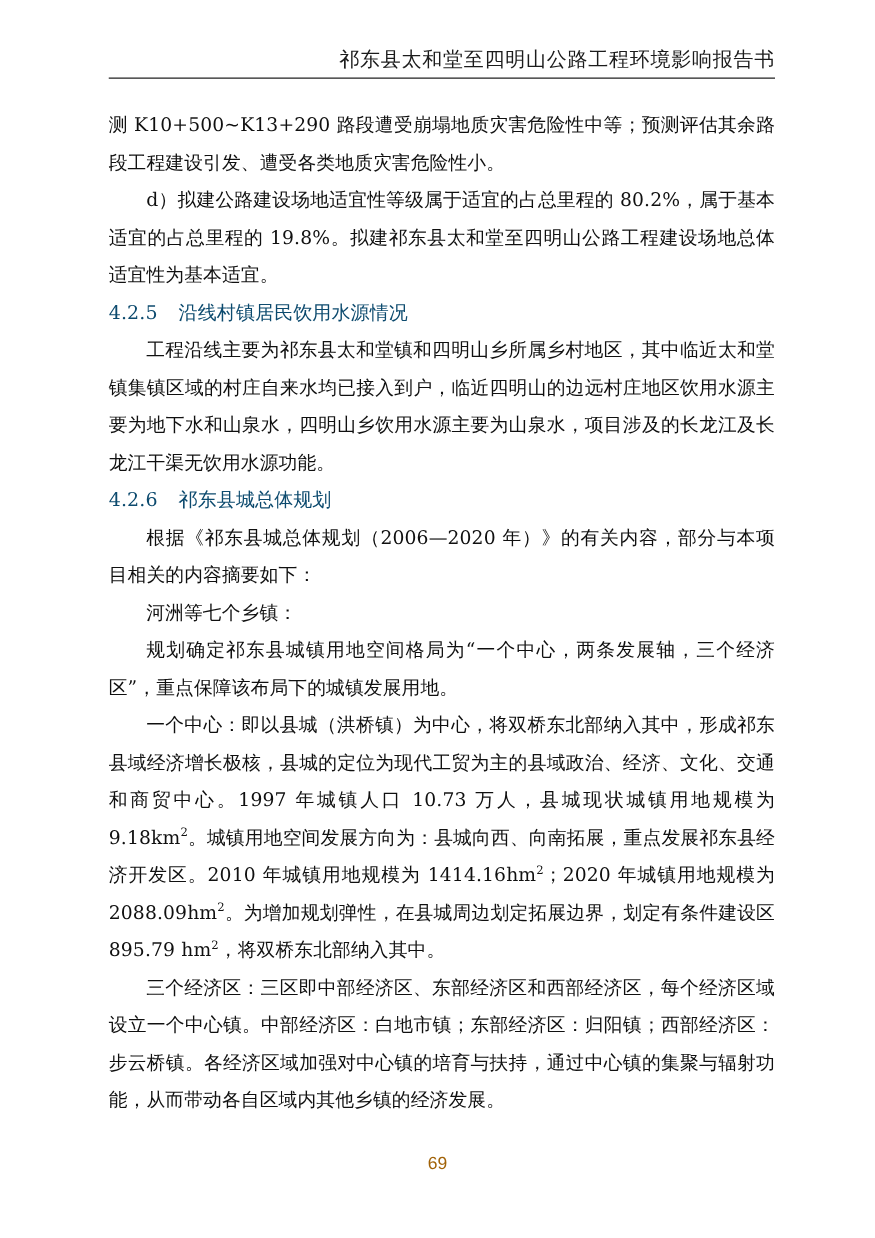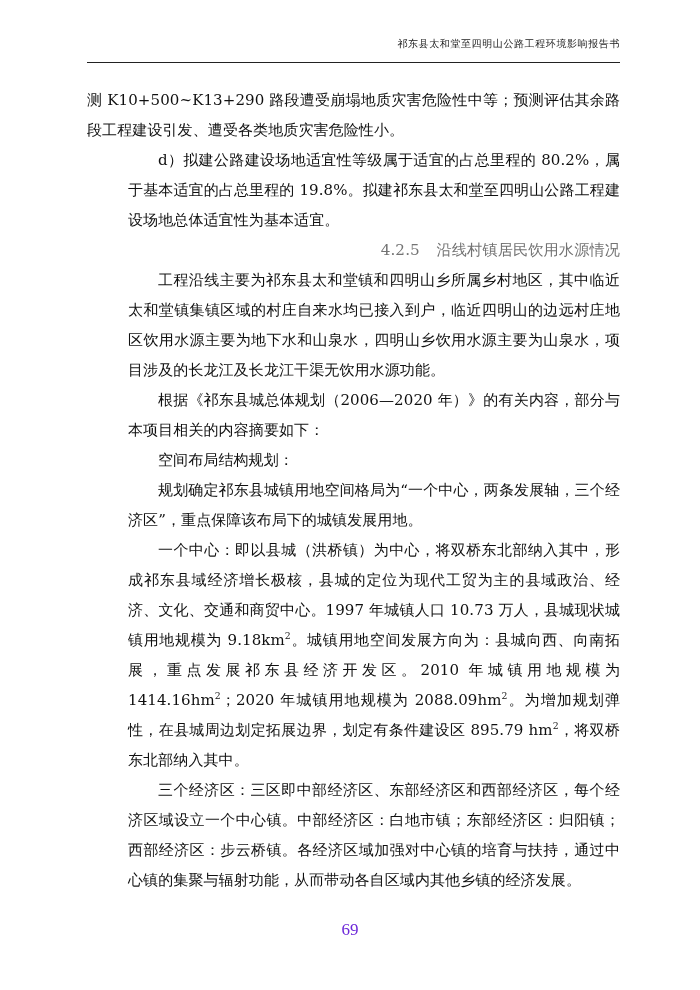--- a/index.html
+++ b/index.html
@@ -24,21 +24,21 @@
   .page-header {
     position: absolute;
     left: 87px;
     top: 38px;
     width: 533px;
   }
   .page-header .header-text {
     display: block;
     text-align: right;
     font-family: "DejaVu Serif", "Liberation Serif", serif;
-    font-size: 10px;
+    font-size: 16px;
     letter-spacing: 0.6px;
     color: #1b1b1b;
     line-height: 1.2;
     white-space: nowrap;
   }
   .header-rule {
     position: absolute;
     left: 87px;
     top: 62px;
     width: 533px;
@@ -57,30 +57,28 @@
     font-size: 15px;
     line-height: 30px;
     text-align: justify;
     text-justify: inter-ideograph;
     text-align-last: left;
     letter-spacing: 0.1px;
     color: #101010;
   }
   p.indent {
     text-indent: 2em;
-    margin-left: 41px;
   }
   h3.heading {
     margin: 0;
     font-size: 15.2px;
     line-height: 30px;
     font-weight: normal;
     letter-spacing: 0.1px;
-    color: #737373;
-    text-align: right;
+    color: #0c4a6e;
   }
   h3.heading .num {
     font-family: "DejaVu Serif", "Liberation Serif", serif;
   }
   h3.heading .sp {
     display: inline-block;
     width: 1.1em;
   }
   sup {
     font-size: 0.62em;
@@ -89,23 +87,23 @@
   }
   
   .page-footer {
     position: absolute;
     left: 0;
     top: 920px;
     width: 700px;
     text-align: center;
   }
   .page-footer .folio {
-    font-family: Liberation Serif, serif;
-    font-size: 17px;
-    color: #6d28d9;
+    font-family: Liberation Sans, sans-serif;
+    font-size: 14px;
+    color: #a16207;
   }
 </style>
 </head>
 <body>
 
 <div class="page">
 
   <div class="page-header">
     <span class="header-text">祁东县太和堂至四明山公路工程环境影响报告书</span>
   </div>
@@ -116,24 +114,27 @@
     <p class="para">测 K10+500~K13+290 路段遭受崩塌地质灾害危险性中等；预测评估其余路段工程建设引发、遭受各类地质灾害危险性小。</p>
 
     <p class="para indent">d）拟建公路建设场地适宜性等级属于适宜的占总里程的 80.2%，属于基本适宜的占总里程的 19.8%。拟建祁东县太和堂至四明山公路工程建设场地总体适宜性为基本适宜。</p>
 
     <h3 class="heading">
       <span class="num">4.2.5</span><span class="sp"></span><span>沿线村镇居民饮用水源情况</span>
     </h3>
 
     <p class="para indent">工程沿线主要为祁东县太和堂镇和四明山乡所属乡村地区，其中临近太和堂镇集镇区域的村庄自来水均已接入到户，临近四明山的边远村庄地区饮用水源主要为地下水和山泉水，四明山乡饮用水源主要为山泉水，项目涉及的长龙江及长龙江干渠无饮用水源功能。</p>
 
+    <h3 class="heading">
+      <span class="num">4.2.6</span><span class="sp"></span><span>祁东县城总体规划</span>
+    </h3>
 
     <p class="para indent">根据《祁东县城总体规划（2006—2020 年）》的有关内容，部分与本项目相关的内容摘要如下：</p>
 
-    <p class="para indent">空间布局结构规划：</p>
+    <p class="para indent">河洲等七个乡镇：</p>
 
     <p class="para indent">规划确定祁东县城镇用地空间格局为“一个中心，两条发展轴，三个经济区”，重点保障该布局下的城镇发展用地。</p>
 
     <p class="para indent"><span>一个中心：即以县城（洪桥镇）为中心，将双桥东北部纳入其中，形成祁东县域经济增长极核，县城的定位为现代工贸为主的县域政治、经济、文化、交通和商贸中心。1997 年城镇人口 10.73 万人，县城现状城镇用地规模为 9.18km</span><sup>2</sup><span>。城镇用地空间发展方向为：县城向西、向南拓展，重点发展祁东县经济开发区。2010 年城镇用地规模为 1414.16hm</span><sup>2</sup><span>；2020 年城镇用地规模为 2088.09hm</span><sup>2</sup><span>。为增加规划弹性，在县城周边划定拓展边界，划定有条件建设区 895.79 hm</span><sup>2</sup><span>，将双桥东北部纳入其中。</span></p>
 
 
     <p class="para indent">三个经济区：三区即中部经济区、东部经济区和西部经济区，每个经济区域设立一个中心镇。中部经济区：白地市镇；东部经济区：归阳镇；西部经济区：步云桥镇。各经济区域加强对中心镇的培育与扶持，通过中心镇的集聚与辐射功能，从而带动各自区域内其他乡镇的经济发展。</p>
 
   </div>
 

